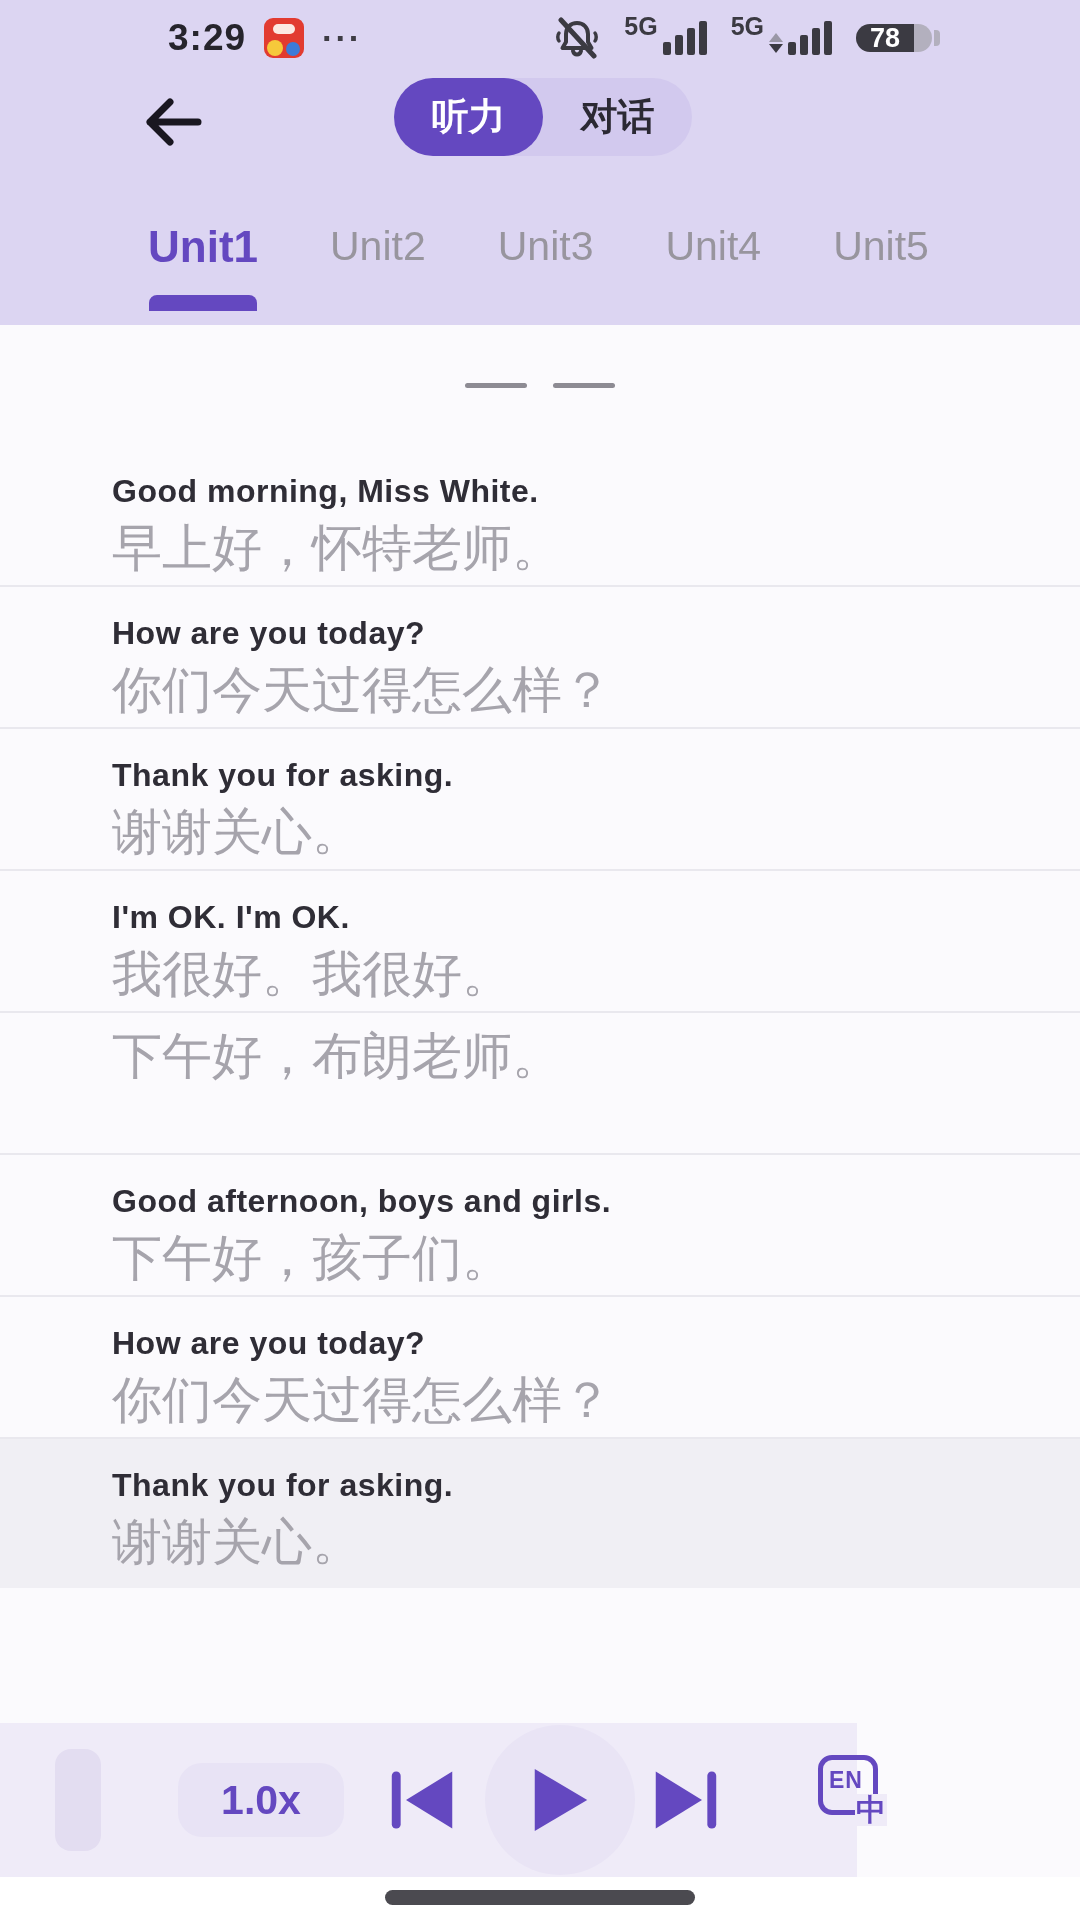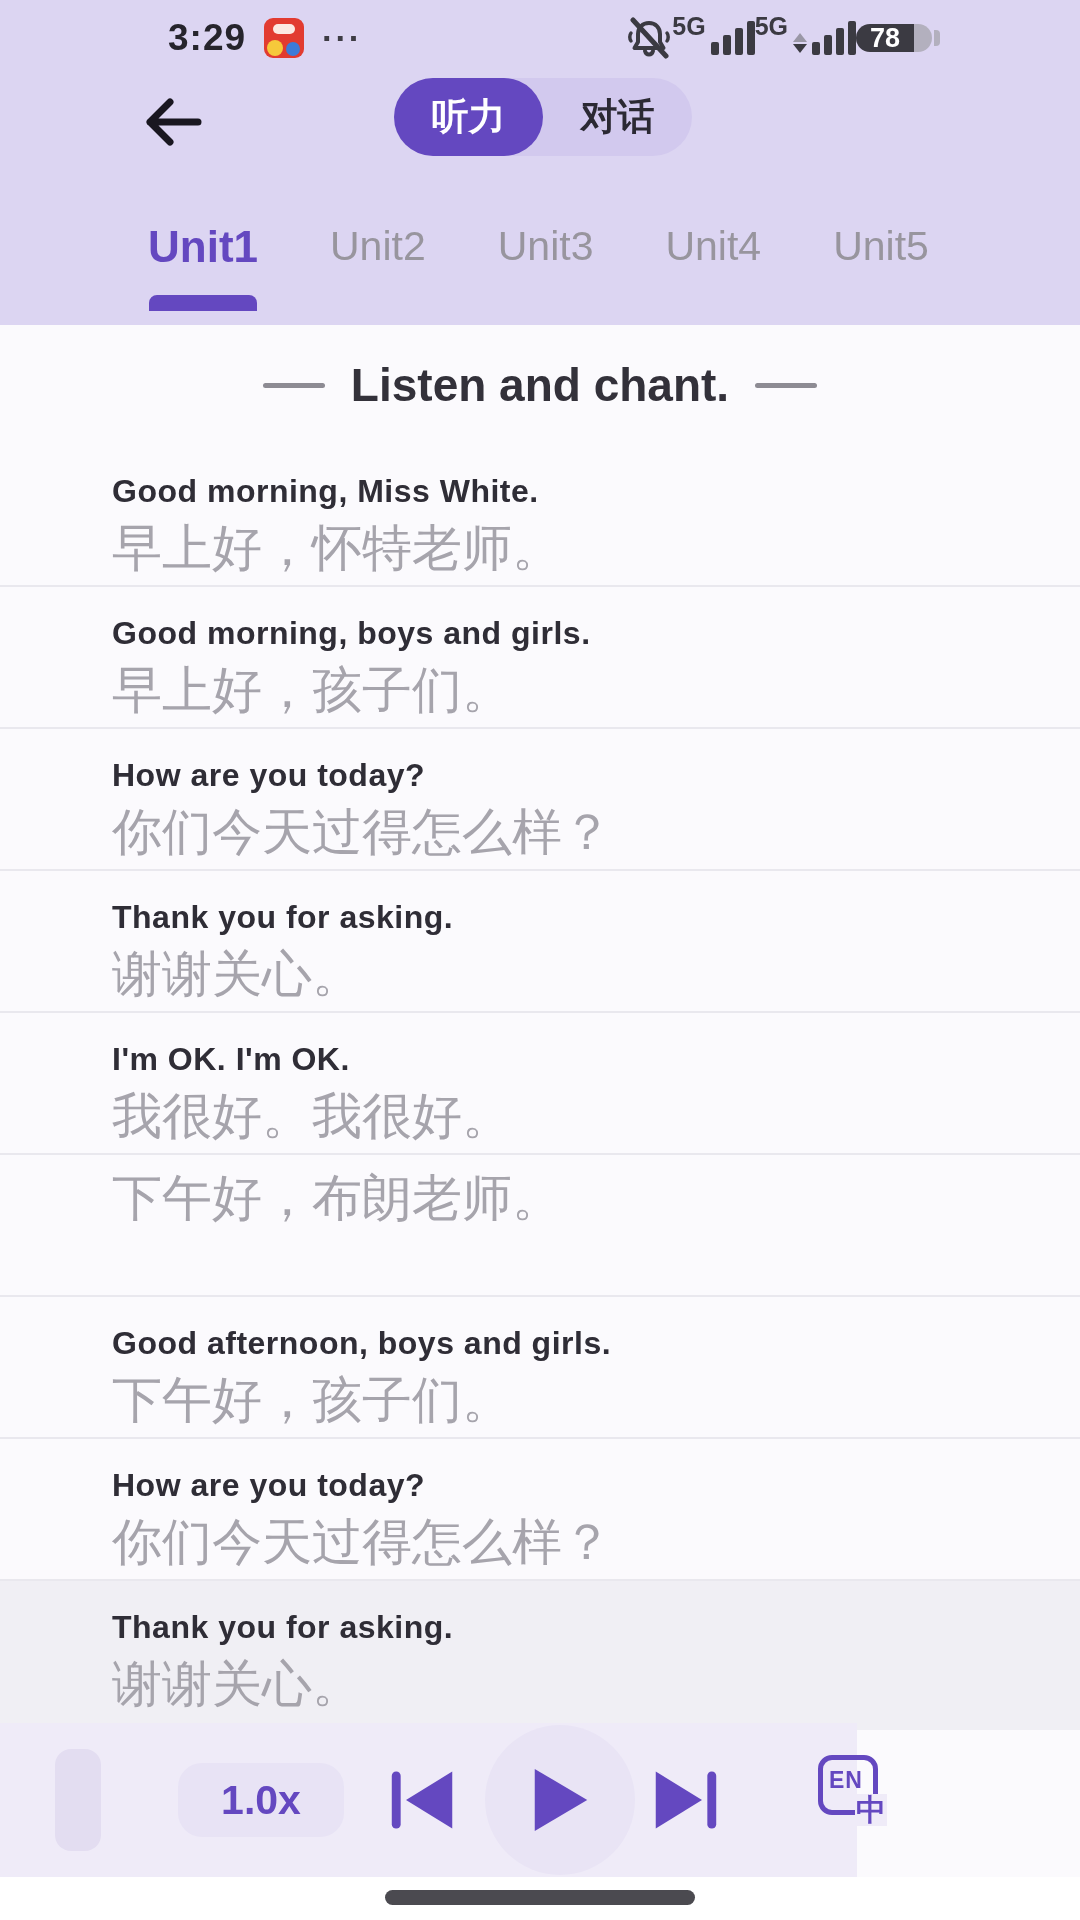--- a/index.html
+++ b/index.html
@@ -30,21 +30,21 @@
 
   .status-bar{position:relative;height:62px;display:flex;align-items:center;justify-content:space-between;padding:14px 140px 0 168px;}
   .sb-left{display:flex;align-items:center;gap:18px;}
   .sb-time{font-size:37px;font-weight:700;color:#26242C;letter-spacing:1px;}
   .app-icon{position:relative;width:40px;height:40px;border-radius:9px;background:var(--app-icon-red);overflow:hidden;}
   .app-icon i{position:absolute;border-radius:50%;}
   .app-icon .a1{width:16px;height:16px;background:#F6C93B;left:3px;bottom:2px;}
   .app-icon .a2{width:14px;height:14px;background:#3D7BD8;right:4px;bottom:2px;}
   .app-icon .a3{width:22px;height:10px;background:#FCE9E2;left:9px;top:6px;border-radius:5px;}
   .sb-dots{font-size:34px;font-weight:700;color:#3E3C44;letter-spacing:2px;line-height:20px;}
-  .sb-right{display:flex;align-items:center;gap:0;}
+  .sb-right{display:flex;align-items:center;gap:24px;}
   .bell-off{width:46px;height:42px;}
   .net{display:flex;align-items:flex-end;gap:5px;}
   .net-label{font-size:25px;font-weight:700;color:var(--status-dark);transform:translateY(-14px);}
   .net-arrows{display:flex;flex-direction:column;gap:2px;align-items:center;transform:translateY(-2px);}
   .net-arrows .up{width:0;height:0;border-left:7px solid transparent;border-right:7px solid transparent;border-bottom:9px solid #9A97A6;}
   .net-arrows .dn{width:0;height:0;border-left:7px solid transparent;border-right:7px solid transparent;border-top:9px solid var(--status-dark);}
   .bars{display:flex;align-items:flex-end;gap:4px;}
   .bars i{display:block;width:8px;background:var(--status-dark);border-radius:2px;}
   .b1{height:13px;}.b2{height:20px;}.b3{height:27px;}.b4{height:34px;}
   .battery{display:flex;align-items:center;}
@@ -183,32 +183,27 @@
       <button class="tab">
         <span>Unit5</span>
 
       </button>
     </div>
   </div>
 
   <div class="content">
     <div class="section-title">
       <span class="title-dash"></span>
-      <span class="title-text">Listen and chant.</span>
       <span class="title-dash"></span>
     </div>
 
     <div class="rows">
       <div class="row">
         <div class="row-en">Good morning, Miss White.</div>
         <div class="row-zh">早上好，怀特老师。</div>
-      </div>
-      <div class="row">
-        <div class="row-en">Good morning, boys and girls.</div>
-        <div class="row-zh">早上好，孩子们。</div>
       </div>
       <div class="row">
         <div class="row-en">How are you today?</div>
         <div class="row-zh">你们今天过得怎么样？</div>
       </div>
       <div class="row">
         <div class="row-en">Thank you for asking.</div>
         <div class="row-zh">谢谢关心。</div>
       </div>
       <div class="row">

